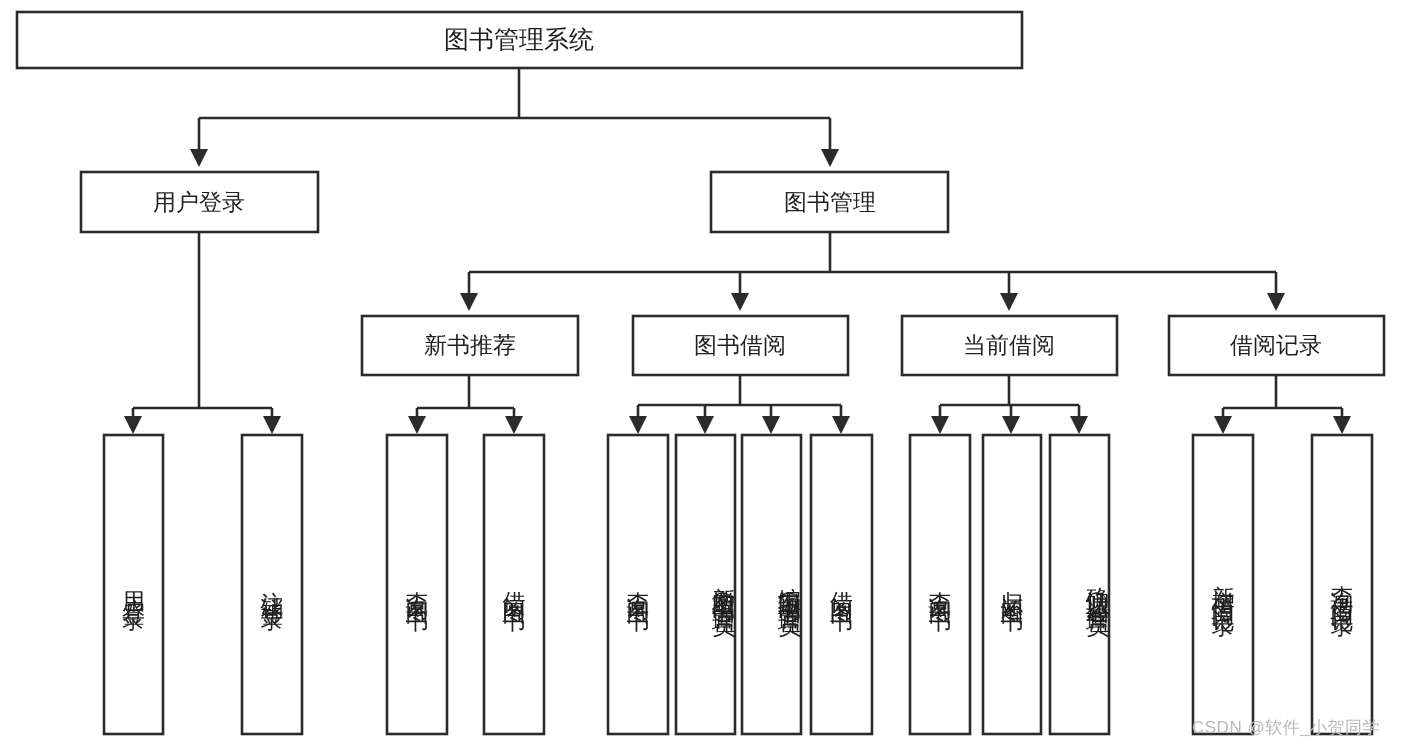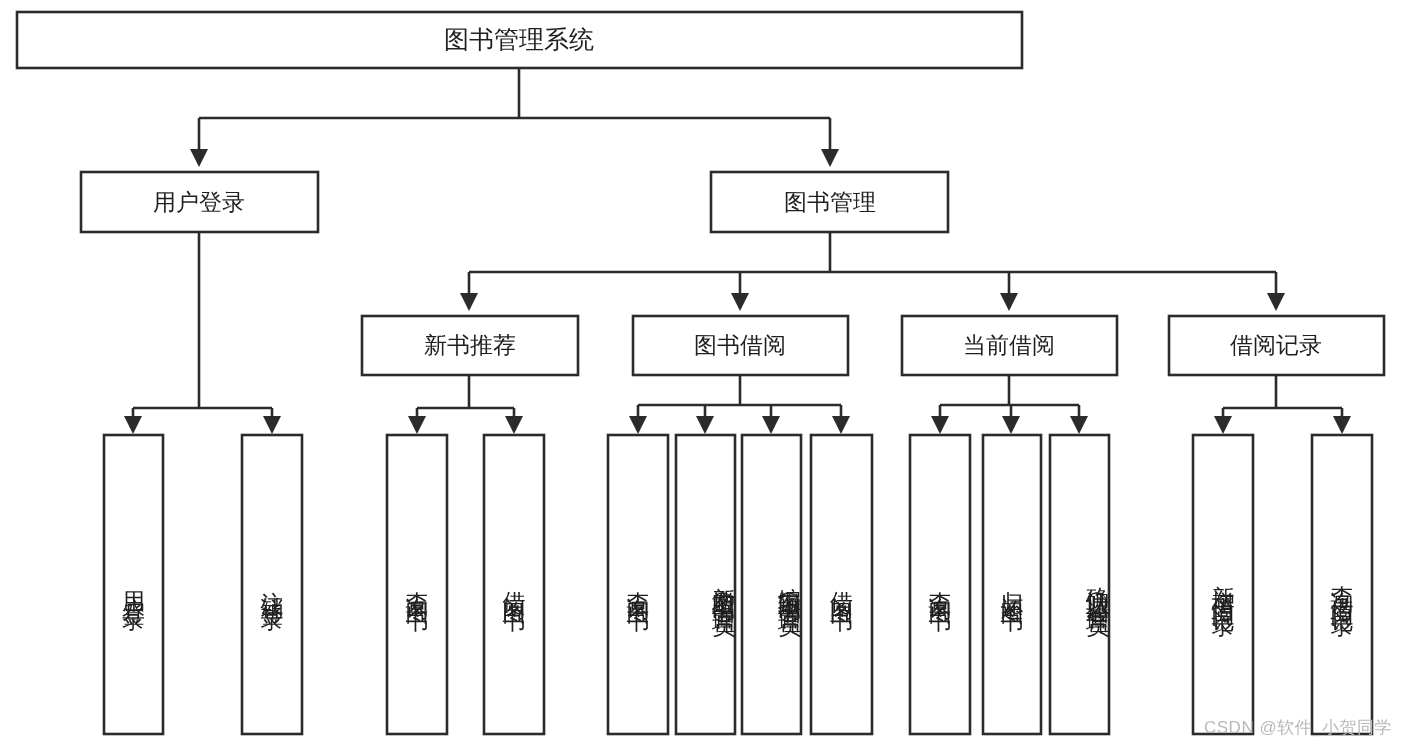--- a/index.html
+++ b/index.html
@@ -14,21 +14,20 @@
   .watermark{
     position:absolute;
     left:1192px;
     top:716px;
     font-size:17px;
     color:#b9b9b9;
     letter-spacing:0.5px;
     white-space:nowrap;
     font-family:"Liberation Sans","DejaVu Sans",sans-serif;
     pointer-events:none;
-    margin-left:12px;
   }
 </style>
 </head>
 <body>
 
 <div id="canvas">
 
   <svg width="1405" height="747" viewBox="0 0 1405 747">
 
     <defs>

